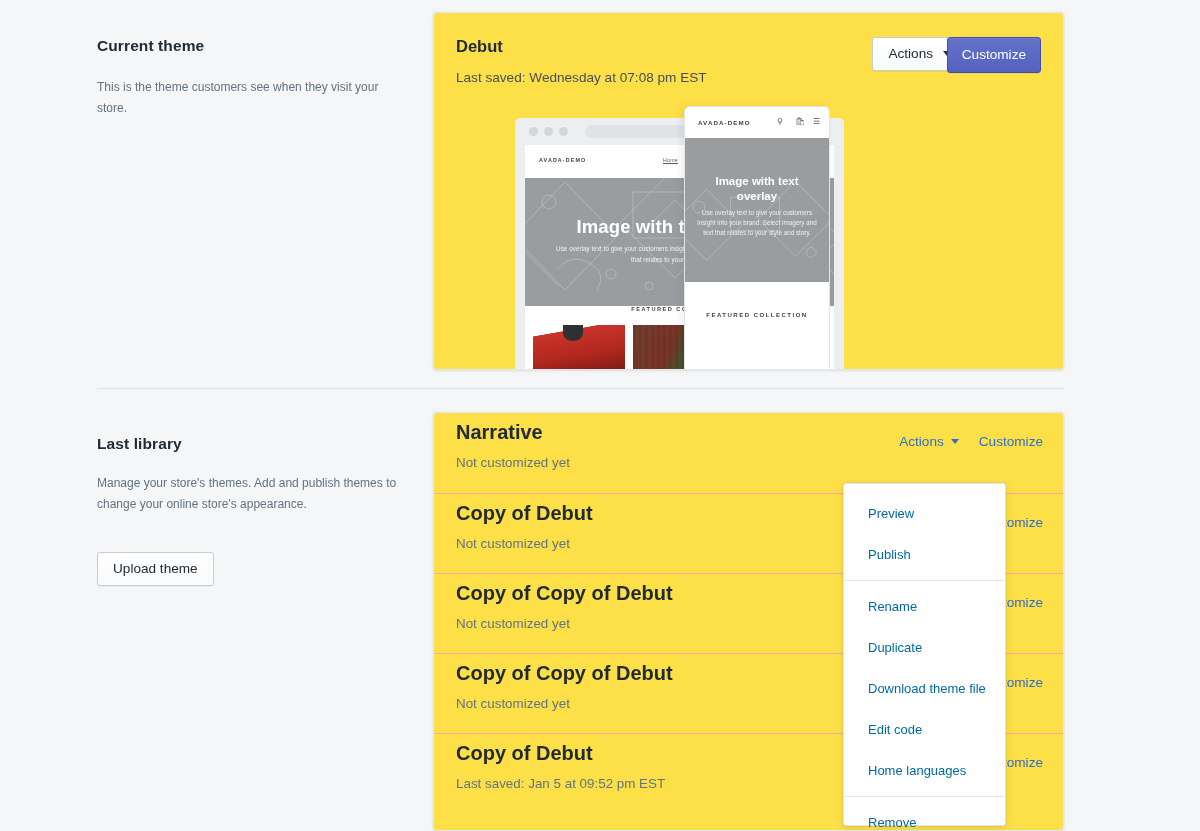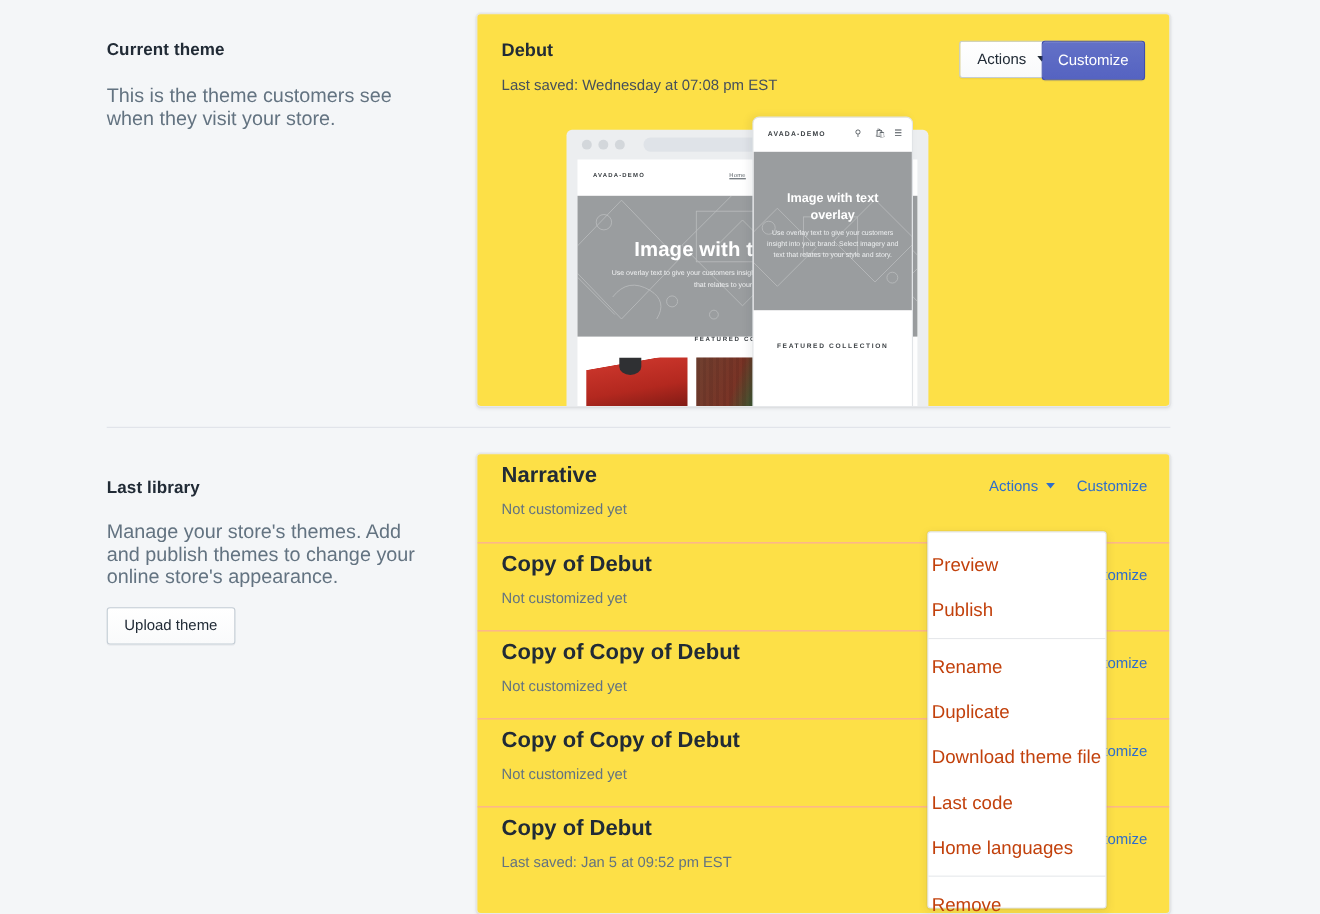--- a/index.html
+++ b/index.html
@@ -26,21 +26,21 @@
   
   .side-title {
     position: absolute;
     font-size: 15.5px;
     font-weight: 600;
     color: #212b36;
     letter-spacing: .1px;
   }
   .side-desc {
     position: absolute;
-    font-size: 18px;
+    font-size: 12px;
     line-height: 20.5px;
     color: #637381;
     width: 290px;
   }
   .upload-btn {
     position: absolute;
     left: 97px; top: 552px;
     padding: 8px 15px 9px 15px;
     font-size: 13.6px;
     color: #212b36;
@@ -194,22 +194,22 @@
     width: 163px; height: 343px;
     background: #ffffff;
     border: 1px solid #e3e6e9;
     border-radius: 3px;
     box-shadow: 0 0 0 1px rgba(63,63,68,0.05), 0 3px 9px 0 rgba(63,63,68,0.12);
     z-index: 40;
     padding: 9px 0 0 0;
   }
   .dd-item {
     height: 41px; line-height: 41px;
-    padding: 0 3px;
-    font-size: 17px; color: #c2410c;
+    padding: 0 24px;
+    font-size: 13px; color: #0369a1;
     cursor: pointer; white-space: nowrap;
   }
   .dd-sep { height: 1px; background: #e6e8eb; margin: 5px 0 5px 0; }
 </style>
 </head>
 <body>
 
 <div class="page">
 
   <div class="side-title" style="left:97px; top:37px;">Current theme</div>
@@ -361,19 +361,19 @@
 
   </div>
 
   <div class="dropdown">
     <div class="dd-item">Preview</div>
     <div class="dd-item">Publish</div>
     <div class="dd-sep"></div>
     <div class="dd-item">Rename</div>
     <div class="dd-item">Duplicate</div>
     <div class="dd-item">Download theme file</div>
-    <div class="dd-item">Last code</div>
+    <div class="dd-item">Edit code</div>
     <div class="dd-item">Home languages</div>
     <div class="dd-sep"></div>
     <div class="dd-item">Remove</div>
   </div>
 
 </div>
 
 </body></html>

